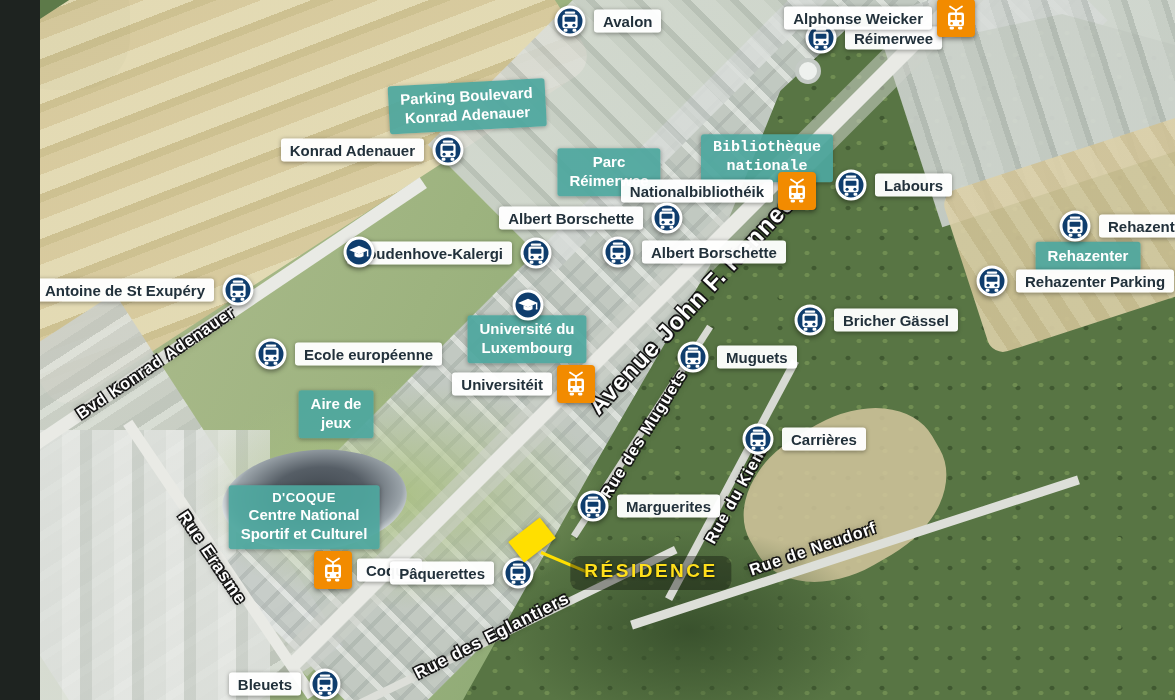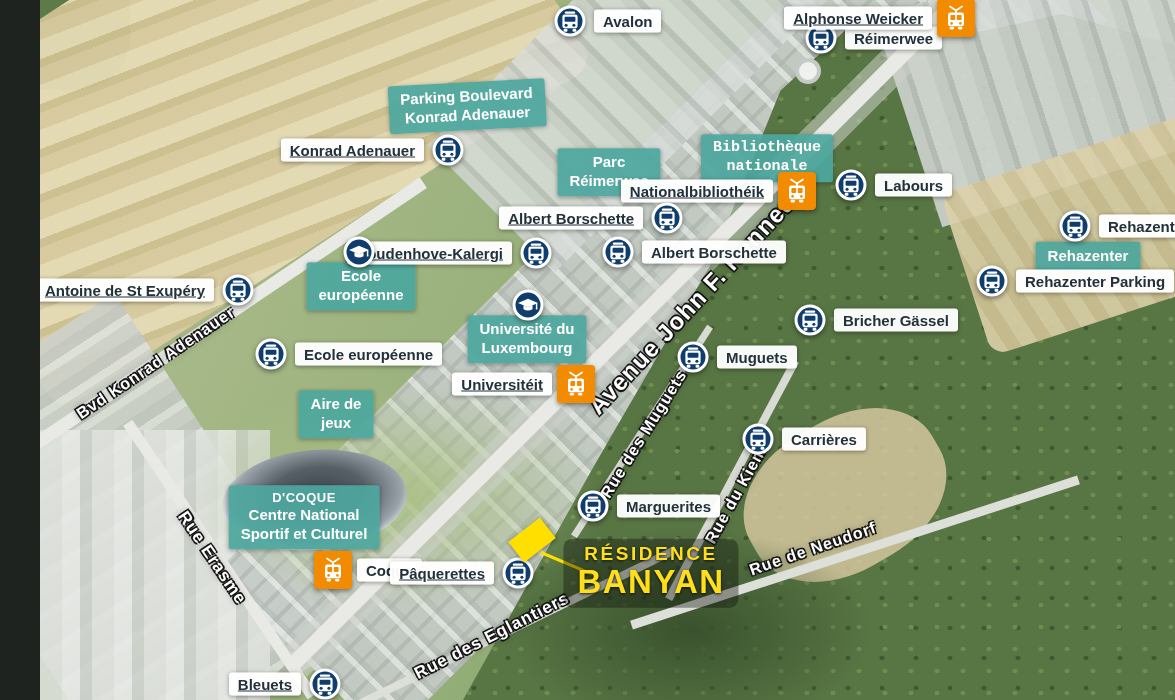--- a/index.html
+++ b/index.html
@@ -63,21 +63,21 @@
   .t-icon.bus{width:31px;height:31px;border:3px solid #fff;border-radius:50%;background:#0f3d6d;
     box-shadow:0 2px 5px rgba(0,0,0,.45);}
   .t-icon.bus svg{position:absolute;left:-2px;top:-2px;width:29px;height:29px;}
   .t-icon.tram{width:38px;height:38px;border-radius:4px;background:#f28b00;
     box-shadow:0 2px 5px rgba(0,0,0,.45);}
   .t-icon.tram svg{position:absolute;left:3px;top:3px;width:32px;height:32px;}
   .stop-label{position:absolute;top:0;transform:translateY(-50%);white-space:nowrap;
     background:rgba(255,255,255,.96);color:#22313b;font-weight:700;font-size:15px;
     padding:3px 9px;border-radius:3px;box-shadow:0 1px 4px rgba(0,0,0,.35);}
   .side-right{left:24px;}
-  .side-left{right:24px;text-decoration:underline;}
+  .side-left{right:24px;}
   .place-label{position:absolute;background:rgba(77,167,158,.93);color:#fff;font-weight:700;
     font-size:15px;line-height:1.25;text-align:center;padding:5px 12px;border-radius:3px;
     box-shadow:0 1px 4px rgba(0,0,0,.3);white-space:nowrap;z-index:4;}
   .place-label.em-first .pl-line:first-child{font-size:13px;letter-spacing:.5px;}
   .edu-icon{position:absolute;transform:translate(-50%,-50%);width:31px;height:31px;border:3px solid #fff;
     border-radius:50%;background:#0f3d6d;box-shadow:0 2px 5px rgba(0,0,0,.45);z-index:5;}
   .edu-icon svg{position:absolute;left:-2px;top:-2px;width:29px;height:29px;}
   .street-label{position:absolute;color:#fff;font-weight:700;white-space:nowrap;z-index:3;
     letter-spacing:1px;
     text-shadow:-1.5px -1.5px 0 #151515,1.5px -1.5px 0 #151515,-1.5px 1.5px 0 #151515,
@@ -431,24 +431,20 @@
         <div class="pl-line">Parc</div>
         <div class="pl-line">Réimerwee</div>
       </div>
       <div class="place-label" style="left: 727px; top: 158px; transform: translate(-50%, -50%) rotate(0deg); font-family: Liberation Mono, monospace;">
         <div class="pl-line">Bibliothèque</div>
         <div class="pl-line">nationale</div>
       </div>
       <div class="place-label" style="left: 1048px; top: 256px; transform: translate(-50%, -50%) rotate(0deg);">
         <div class="pl-line">Rehazenter</div>
       </div>
-      <div class="place-label" style="left: 321px; top: 286px; transform: translate(-50%, -50%) rotate(0deg);">
-        <div class="pl-line">Ecole</div>
-        <div class="pl-line">européenne</div>
-      </div>
       <div class="edu-icon" style="left: 319px; top: 252px;">
         <svg viewBox="0 0 32 32">
           <polygon points="16,9 27,13.8 16,18.6 5,13.8" fill="#fff"></polygon>
           <path d="M11 16.2 L11 20.6 Q16 23.8 21 20.6 L21 16.2 L16 18.4 Z" fill="#fff"></path>
           <path d="M25.5 14.5 L25.5 19" stroke="#fff" stroke-width="1.6" stroke-linecap="round"></path>
           <circle cx="25.5" cy="20" r="1" fill="#fff"></circle>
         </svg>
       </div>
       <div class="place-label" style="left: 487px; top: 339px; transform: translate(-50%, -50%) rotate(0deg);">
         <div class="pl-line">Université du</div>
@@ -477,15 +473,14 @@
       <div class="street-label" style="left: 604px; top: 434px; font-size: 16px; transform: translate(-50%, -50%) rotate(-58deg);">Rue des Muguets</div>
       <div class="street-label" style="left: 696px; top: 495px; font-size: 16px; transform: translate(-50%, -50%) rotate(-61deg);">Rue du Kiem</div>
       <div class="street-label" style="left: 773px; top: 549px; font-size: 16px; transform: translate(-50%, -50%) rotate(-19deg);">Rue de Neudorf</div>
       <div class="street-label" style="left: 452px; top: 636px; font-size: 17px; transform: translate(-50%, -50%) rotate(-27deg);">Rue des Eglantiers</div>
     </div>
 
   <div class="site-marker" id="site-marker" style="left: 472px; top: 527px; width: 40px; height: 26px; transform: rotate(-38deg);"></div>
   <div class="site-line" id="site-line" style="left: 501px; top: 551px; width: 56.4624px; transform: rotate(22.9321deg);"></div>
   <div class="site-text" id="site-text" style="left: 611px; top: 573px; border-radius: 9px;">
     <div class="site-line1">RÉSIDENCE</div>
-    <div class="site-line2">BANYAN</div>
   </div>
 </div>
 
 </body></html>

